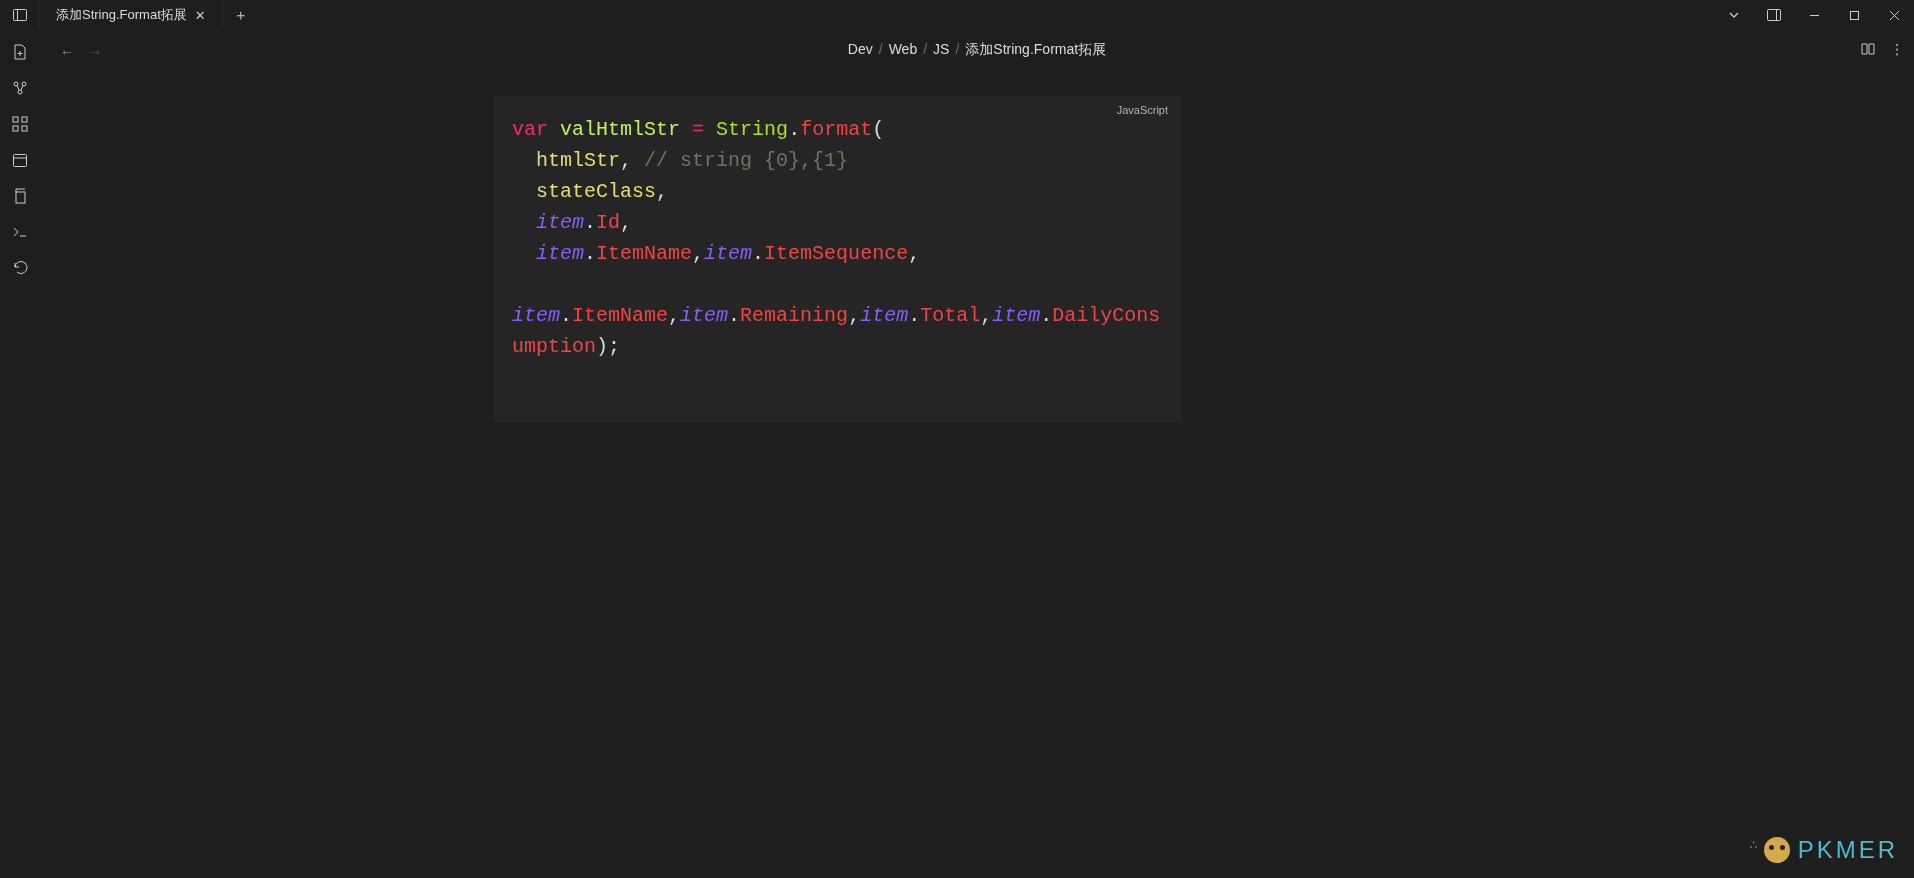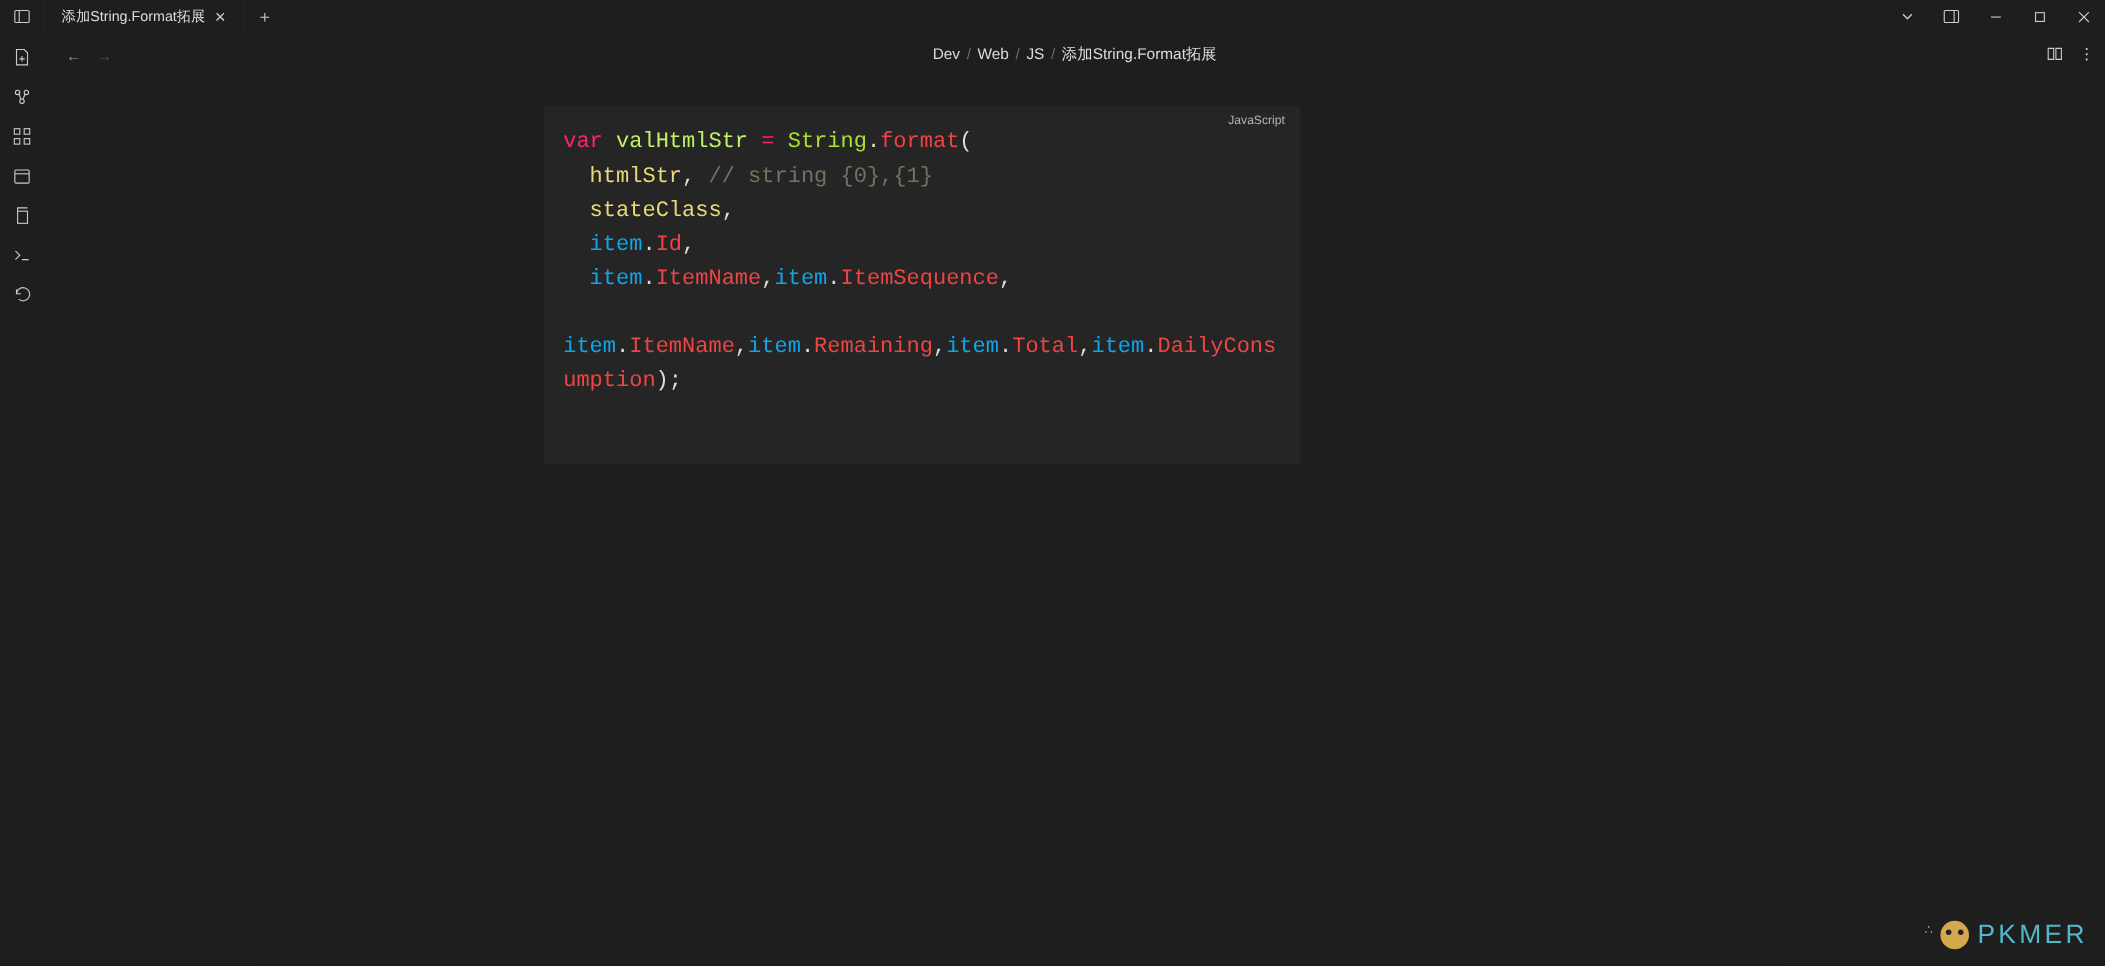--- a/index.html
+++ b/index.html
@@ -69,21 +69,21 @@
   color:#dcdcdc;
 }
 .tok-kw { color:#f92672;text-align:right; }
 .tok-id { color:#bef264; }
 .tok-op { color:#f92672; }
 .tok-cls { color:#a6e22e; font-weight:500;margin-top:28px;}
 .tok-punc { color:#dcdcdc; }
 .tok-mem { color:#ef4444; font-style:normal;}
 .tok-par { color:#e6db74; }
 .tok-comm { color:#75715e; }
-.tok-obj { color:#0ea5e9;}
+.tok-obj { color:#8b5cf6;font-style:italic;}
 
 .watermark {
   position:absolute; right:16px; bottom:14px; display:flex; align-items:center; gap:8px;
   color:#4fb8c9; font-size:24px; letter-spacing:3px; font-weight:500;
 }
 .watermark .wm-icon {
   width:26px; height:26px; border-radius:50%;
   background:#d4a94e; position:relative;
 }
 .watermark .wm-icon::before, .watermark .wm-icon::after{

